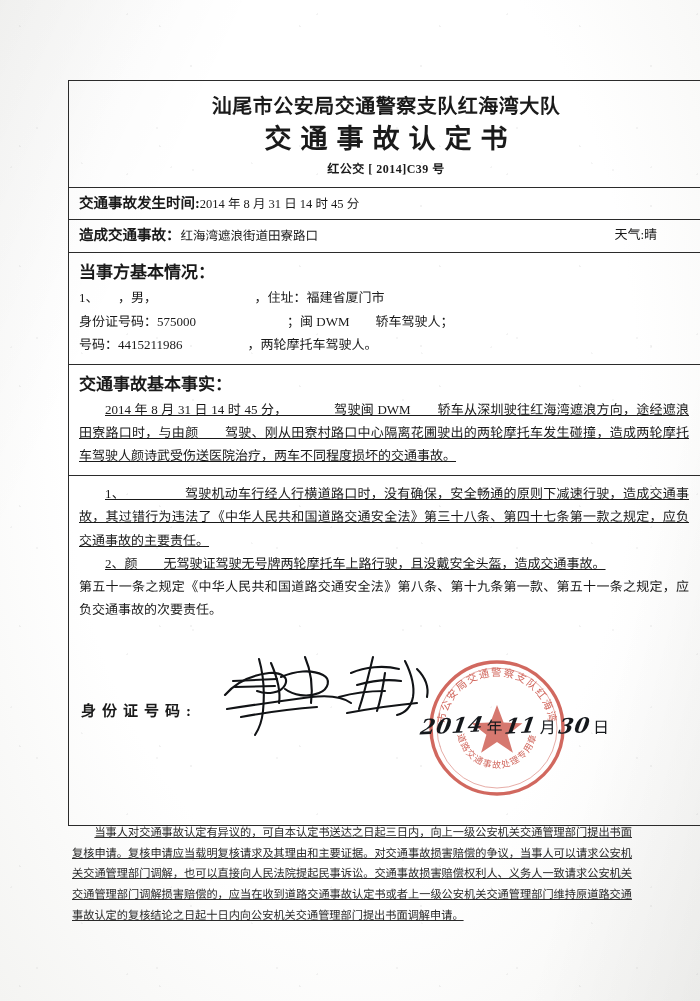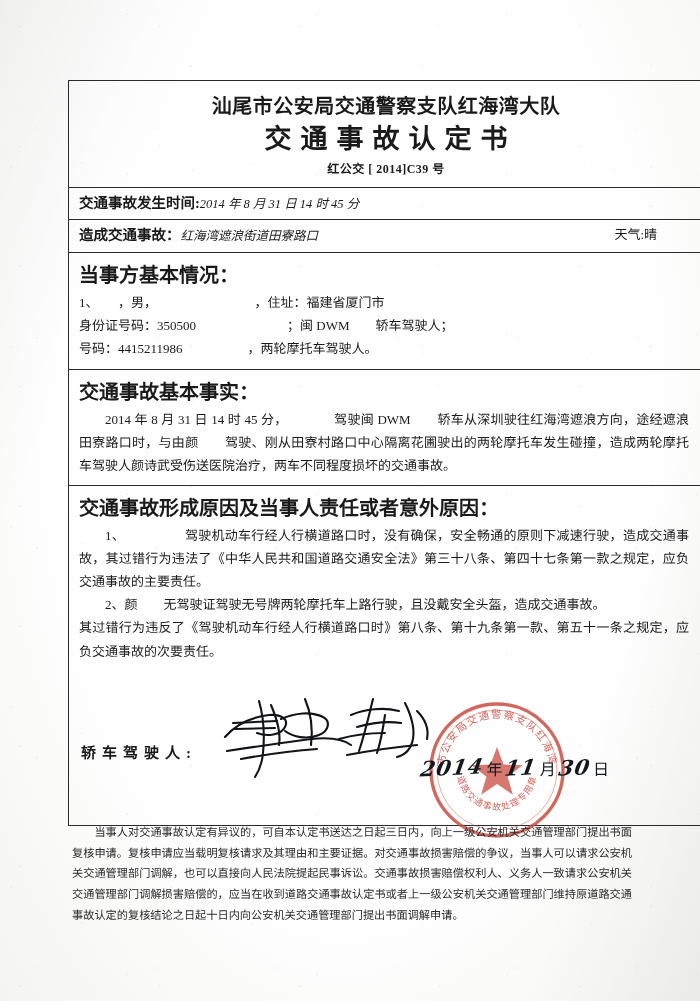--- a/index.html
+++ b/index.html
@@ -88,46 +88,45 @@
     font-size: 13.5px;
     line-height: 1.5;
     position: relative;
   }
   .lbl-bold {
     font-weight: bold;
     font-size: 14.5px;
   }
   .val {
     font-size: 12.5px;
-    font-style: italic;
   }
   .weather {
     position: absolute;
     right: 46px;
     top: 5px;
     font-size: 13px;
   }
 
   
   .sec {
     padding: 6px 14px 8px 10px;
   }
   .sec-title {
     font-weight: bold;
-    font-size: 20px;
+    font-size: 17px;
     line-height: 1.6;
   }
   .para {
     font-size: 13px;
     line-height: 1.78;
     text-align: justify;
     text-justify: inter-ideograph;
     margin: 0;
   }
-  .indent { text-indent: 2em; }
+  .indent { text-indent: 2em; text-decoration: underline; }
 
   
   .sec-sign {
     position: relative;
     height: 126px;
   }
   .sign-label {
     position: absolute;
     left: 12px;
     top: 70px;
@@ -209,41 +208,40 @@
     <div class="hr"></div>
     <div class="row">
       <span class="lbl-bold">造成交通事故：</span><span class="val">红海湾遮浪街道田寮路口</span>
       <span class="weather">天气:晴</span>
     </div>
 
     <div class="hr"></div>
     <div class="sec">
       <div class="sec-title">当事方基本情况：</div>
       <p class="para">1、　　，男，　　　　　　　　，住址：福建省厦门市</p>
-      <p class="para">身份证号码：350500　　　　　　　；闽 DWM　　轿车驾驶人；</p>
+      <p class="para">身份证号码：575000　　　　　　　；闽 DWM　　轿车驾驶人；</p>
       <p class="para">号码：4415211986　　　　　，两轮摩托车驾驶人。</p>
     </div>
 
     <div class="hr"></div>
     <div class="sec">
       <div class="sec-title">交通事故基本事实：</div>
       <p class="para indent">2014 年 8 月 31 日 14 时 45 分，　　　　驾驶闽 DWM　　轿车从深圳驶往红海湾遮浪方向，途经遮浪田寮路口时，与由颜　　驾驶、刚从田寮村路口中心隔离花圃驶出的两轮摩托车发生碰撞，造成两轮摩托车驾驶人颜诗武受伤送医院治疗，两车不同程度损坏的交通事故。</p>
     </div>
 
     <div class="hr"></div>
     <div class="sec">
-      <div class="sec-title">交通事故形成原因及当事人责任或者意外原因：</div>
       <p class="para indent">1、　　　　　驾驶机动车行经人行横道路口时，没有确保，安全畅通的原则下减速行驶，造成交通事故，其过错行为违法了《中华人民共和国道路交通安全法》第三十八条、第四十七条第一款之规定，应负交通事故的主要责任。</p>
       <p class="para indent">2、颜　　无驾驶证驾驶无号牌两轮摩托车上路行驶，且没戴安全头盔，造成交通事故。</p>
-      <p class="para">其过错行为违反了《驾驶机动车行经人行横道路口时》第八条、第十九条第一款、第五十一条之规定，应负交通事故的次要责任。</p>
+      <p class="para">第五十一条之规定《中华人民共和国道路交通安全法》第八条、第十九条第一款、第五十一条之规定，应负交通事故的次要责任。</p>
     </div>
 
     <div class="sec-sign">
 
-      <span class="sign-label">轿车驾驶人:</span>
+      <span class="sign-label">身份证号码:</span>
 
       <svg class="sig-svg" width="230" height="86" viewBox="0 0 230 86">
         <g fill="none" stroke="#111316" stroke-width="2.1" stroke-linecap="round" stroke-linejoin="round">
           <path d="M6,44 C18,30 34,24 50,22 C62,21 70,26 66,34 C62,42 48,44 38,40"></path>
           <path d="M14,30 L58,28"></path>
           <path d="M16,36 L56,35"></path>
           <path d="M40,8 C44,22 46,40 44,60 C43,70 40,78 36,84"></path>
           <path d="M52,12 C58,26 62,40 60,52"></path>
           <path d="M8,58 C34,54 62,50 92,46 C110,44 124,46 132,52"></path>
           <path d="M22,66 C44,62 70,58 98,56"></path>

